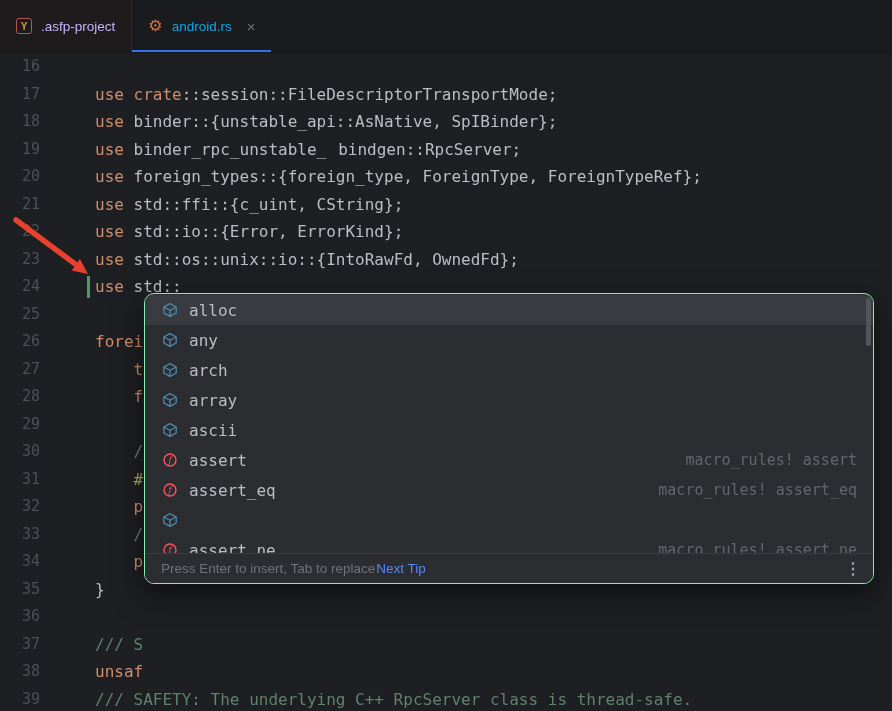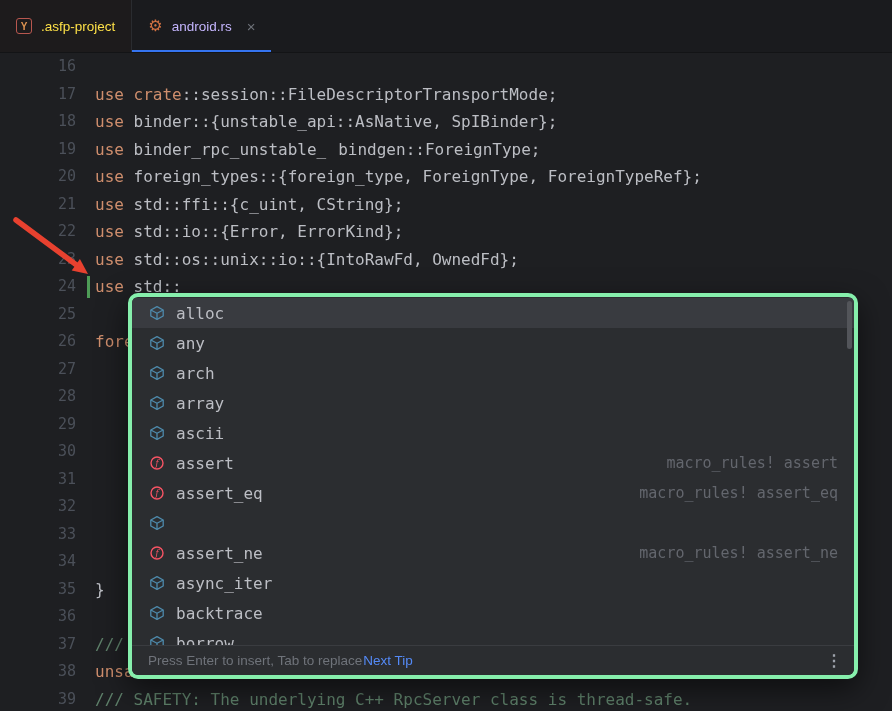--- a/index.html
+++ b/index.html
@@ -9,58 +9,58 @@
   }
 
   
   .tabbar {
     position:absolute; top:0; left:0; right:0; height:52px;
     background:#1a1b1e; border-bottom:1px solid #131416;
     display:flex; align-items:stretch;
   }
   .tab { display:flex; align-items:center; gap:9px; padding:0 16px; position:relative; cursor:default; }
   .tab-project { background:#1d1b1c; border-right:1px solid #2a2c30; }
-  .tab-project .tab-label { color:#fde047; font-size:13.5px; }
-  .tab-file .tab-label { color:#c4b5fd; font-size:13.5px; }
+  .tab-project .tab-label { color:#c4b5fd; font-size:13.5px; }
+  .tab-file .tab-label { color:#0ea5e9; font-size:13.5px; }
   .yicon {
     width:16px; height:16px; border:1.5px solid #b8574f; border-radius:3px;
     display:grid; place-items:center; color:#e09552; font-size:10px; font-weight:bold;
     box-sizing:border-box;
   }
   .rust-icon { color:#d07142; font-size:16px; line-height:16px; }
   .close-x { color:#6f737a; font-size:15px; margin-left:6px; }
   .tab-underline { position:absolute; left:0; right:0; bottom:0; height:2px; background:#3574f0; }
 
   
   .editor { position:absolute; top:53px; left:0; right:0; bottom:0; overflow:hidden; }
   .code-row {
     position:relative; height:27.5px; line-height:27.5px; white-space:pre;
     font-family:"DejaVu Sans Mono", monospace; font-size:16px;
   }
   .ln {
     position:absolute; left:0; top:0; width:40px; text-align:right;
-    color:#4b5059; font-size:15px;padding-left:36px;
+    color:#4b5059; font-size:15px;
   }
   .code { display:block; margin-left:95px; color:#bcbec4; }
   .tk-kw   { color:#cf8e6d; }
   .tk-pl   { color:#bcbec4; }
   .tk-cm   { color:#7a7e85; }
   .tk-doc  { color:#5f826b; }
   .tk-attr { color:#b3ae60; }
   .tk-typo { color:#bcbec4; text-decoration-style:wavy;
              text-decoration-color:#5a7f5e; text-decoration-thickness:1px; text-underline-offset:3px;margin-left:12px; }
   .change-marker { position:absolute; left:87px; top:3px; bottom:3px; width:3px; background:#4e9c57; }
 
   
   .arrow-svg { position:absolute; left:8px; top:214px; z-index:4; }
 
   
   .popup {
-    position:absolute; left:128px; top:293px; width:730px; height:386px;
-    background:#2b2d30; border:4px solid #86efac; border-radius:10px;
+    position:absolute; left:144px; top:293px; width:730px; height:291px;
+    background:#2b2d30; border:1px solid #86efac; border-radius:10px;
     box-shadow:0 10px 30px rgba(0,0,0,.55); overflow:hidden; z-index:5;
     box-sizing:border-box;
   }
   .pop-list { position:absolute; top:1px; left:0; right:0; bottom:29px; overflow:hidden; }
   .pop-row {
     height:30px; display:flex; align-items:center; gap:11px; padding:0 16px;
     font-family:"DejaVu Sans Mono", monospace; font-size:16px;
   }
   .pop-row.selected { background:#393b40; }
   .pop-icon { width:17px; height:17px; flex:0 0 17px; display:grid; place-items:center; }
@@ -95,21 +95,21 @@
       <span class="close-x">×</span>
       <span class="tab-underline"></span>
     </div>
   </div>
 
   <div class="editor">
     <div>
         <div class="code-row"><span class="ln">16</span><span class="code"></span></div>
         <div class="code-row"><span class="ln">17</span><span class="code"><span class="tk-kw">use</span><span class="tk-pl"> </span><span class="tk-kw">crate</span><span class="tk-pl">::session::FileDescriptorTransportMode;</span></span></div>
         <div class="code-row"><span class="ln">18</span><span class="code"><span class="tk-kw">use</span><span class="tk-pl"> binder::{unstable_api::AsNative, SpIBinder};</span></span></div>
-        <div class="code-row"><span class="ln">19</span><span class="code"><span class="tk-kw">use</span><span class="tk-pl"> binder_rpc_unstable_</span><span class="tk-typo">bindgen</span><span class="tk-pl">::ForeignType;</span></span></div>
+        <div class="code-row"><span class="ln">19</span><span class="code"><span class="tk-kw">use</span><span class="tk-pl"> binder_rpc_unstable_</span><span class="tk-typo">bindgen</span><span class="tk-pl">::RpcServer;</span></span></div>
         <div class="code-row"><span class="ln">20</span><span class="code"><span class="tk-kw">use</span><span class="tk-pl"> foreign_types::{foreign_type, ForeignType, ForeignTypeRef};</span></span></div>
         <div class="code-row"><span class="ln">21</span><span class="code"><span class="tk-kw">use</span><span class="tk-pl"> std::ffi::{c_uint, CString};</span></span></div>
         <div class="code-row"><span class="ln">22</span><span class="code"><span class="tk-kw">use</span><span class="tk-pl"> std::io::{Error, ErrorKind};</span></span></div>
         <div class="code-row"><span class="ln">23</span><span class="code"><span class="tk-kw">use</span><span class="tk-pl"> std::os::unix::io::{IntoRawFd, OwnedFd};</span></span></div>
         <div class="code-row"><span class="ln">24</span><span class="change-marker"></span><span class="code"><span class="tk-kw">use</span><span class="tk-pl"> std::</span></span></div>
         <div class="code-row"><span class="ln">25</span><span class="code"></span></div>
         <div class="code-row"><span class="ln">26</span><span class="code"><span class="tk-kw">forei</span></span></div>
         <div class="code-row"><span class="ln">27</span><span class="code"><span class="tk-pl">    </span><span class="tk-kw">t</span></span></div>
         <div class="code-row"><span class="ln">28</span><span class="code"><span class="tk-pl">    </span><span class="tk-kw">f</span></span></div>
         <div class="code-row"><span class="ln">29</span><span class="code"></span></div>

